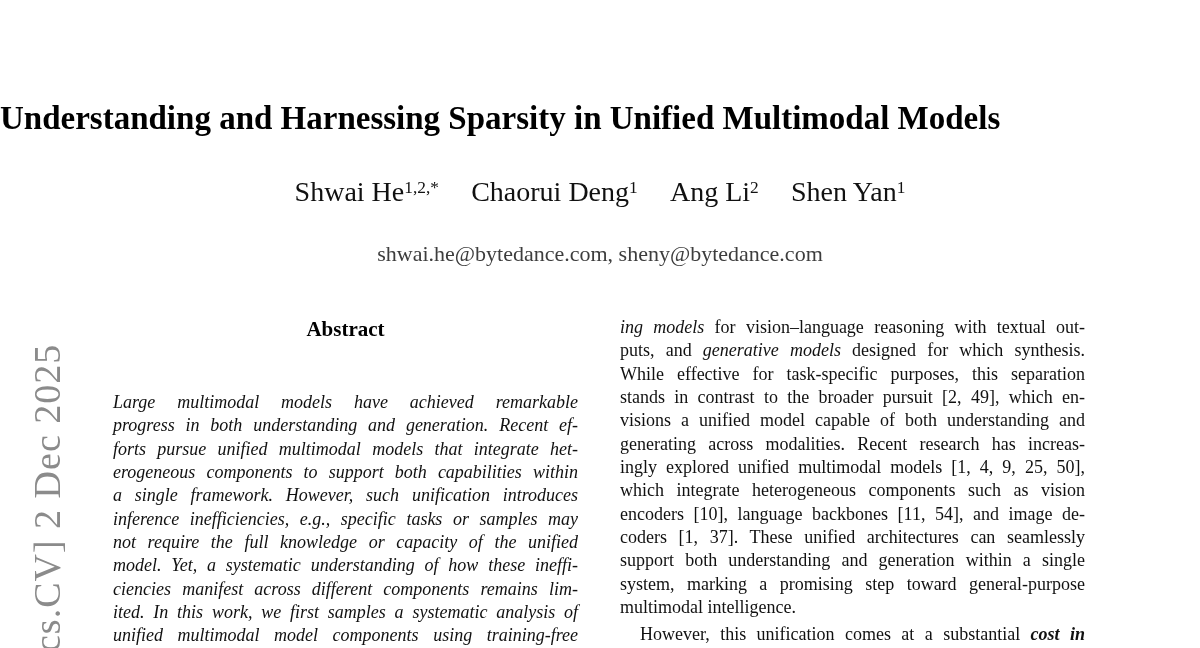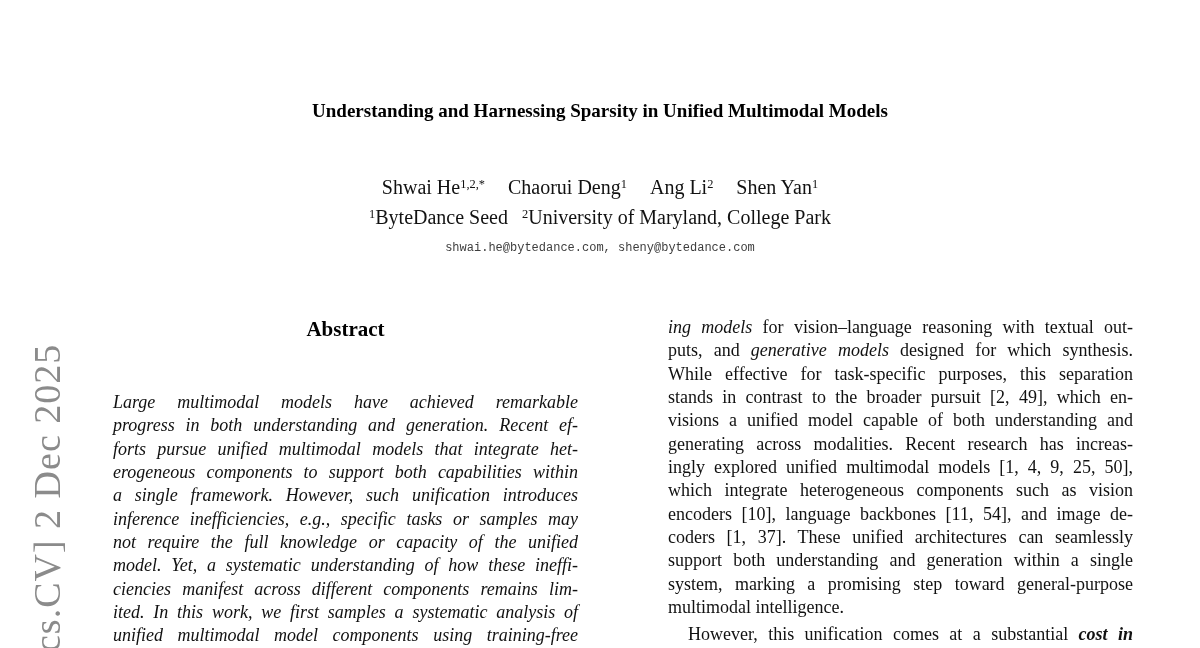--- a/index.html
+++ b/index.html
@@ -28,40 +28,39 @@
     letter-spacing: 1px;
     white-space: nowrap;
     color: #8b8b8b;
   }
   
   #paper-title {
     position: absolute;
     top: 100px;
     left: 0;
     width: 1200px;
-    text-align: center;
-    font-size: 19px;
+    font-size: 33px;
     font-weight: bold;
     white-space: nowrap;
     color: #000000;
   }
   .center-line {
     position: absolute;
     left: 0;
     width: 1200px;
     text-align: center;
     white-space: nowrap;
-    font-size: 20px;
+    font-size: 28px;
   }
   #author-line { top: 176px; }
   #affiliation-line { top: 206px; }
   #email-line {
     top: 241px;
-    font-family: Liberation Mono, monospace;
-    font-size: 12px;
+    font-family: Liberation Serif, serif;
+    font-size: 22px;
     color: #3d3d3d;
     letter-spacing: 0px;
   }
   
   .col {
     position: absolute;
     width: 465px;
   }
   #abstract-heading {
     position: absolute;
@@ -75,21 +74,20 @@
   }
   #abstract-body {
     top: 368px;
     left: 113px;
     font-style: italic;
     margin-top: 23px;
   }
   #right-column {
     top: 316px;
     left: 620px;
-    margin-left: 48px;
   }
   .line {
     height: 23.33px;
     line-height: 23.33px;
     font-size: 18px;
     text-align: justify;
     text-align-last: justify;
     overflow: visible;
   }
   .rc-p1 .line:last-child {
@@ -118,21 +116,20 @@
 <body>
 
 <div id="page">
 
   <div id="arxiv-stamp">cs.CV]  2 Dec 2025</div>
 
   <div id="paper-title">Understanding and Harnessing Sparsity in Unified Multimodal Models</div>
 
   <div id="author-line" class="center-line"><span class="seg-r">Shwai He</span><span class="seg-sup">1,2,*</span><span class="seg-sep"></span><span class="seg-r">Chaorui Deng</span><span class="seg-sup">1</span><span class="seg-sep"></span><span class="seg-r">Ang Li</span><span class="seg-sup">2</span><span class="seg-sep"></span><span class="seg-r">Shen Yan</span><span class="seg-sup">1</span></div>
 
-  <div id="affiliation-line" class="center-line"><span class="seg-sup">1</span><span class="seg-r">ByteDance Seed</span><span class="seg-sep2"></span><span class="seg-sup">2</span><span class="seg-r">University of Maryland, College Park</span></div>
 
   <div id="email-line" class="center-line">shwai.he@bytedance.com, sheny@bytedance.com</div>
 
   <div id="abstract-heading">Abstract</div>
 
   <div id="abstract-body" class="col">
       <div class="line">Large multimodal models have achieved remarkable</div>
       <div class="line">progress in both understanding and generation. Recent ef-</div>
       <div class="line">forts pursue unified multimodal models that integrate het-</div>
       <div class="line">erogeneous components to support both capabilities within</div>

